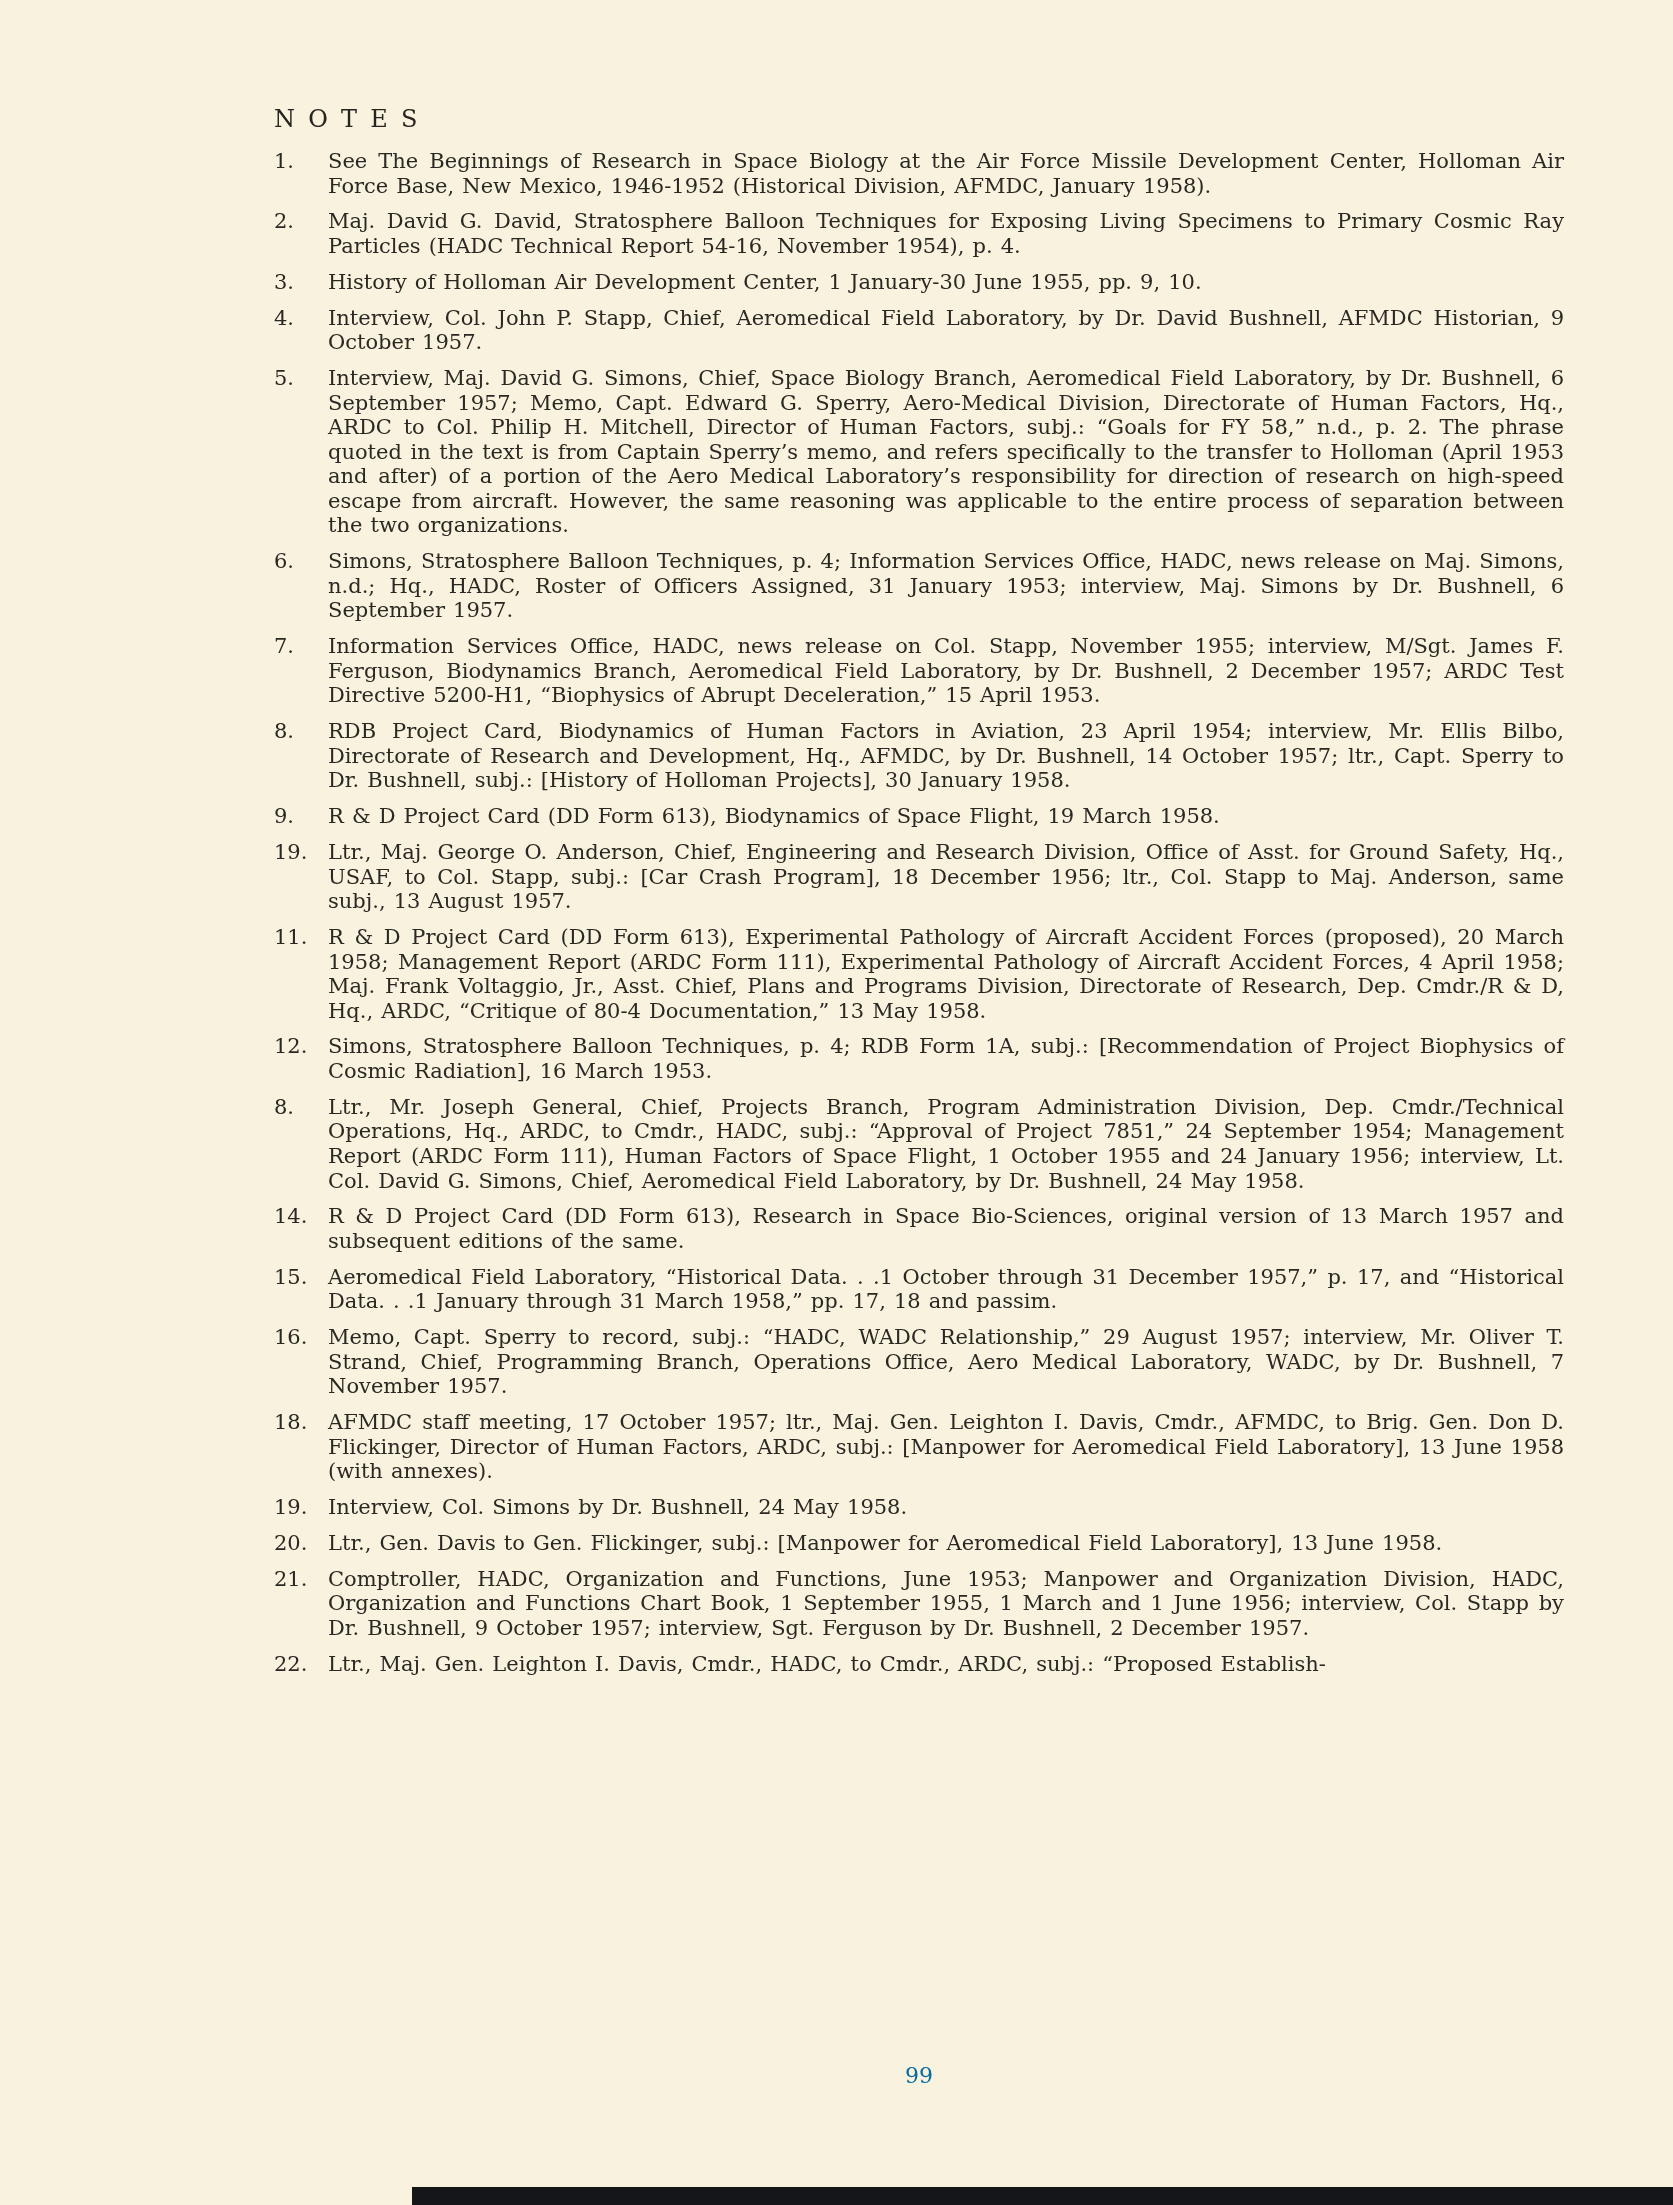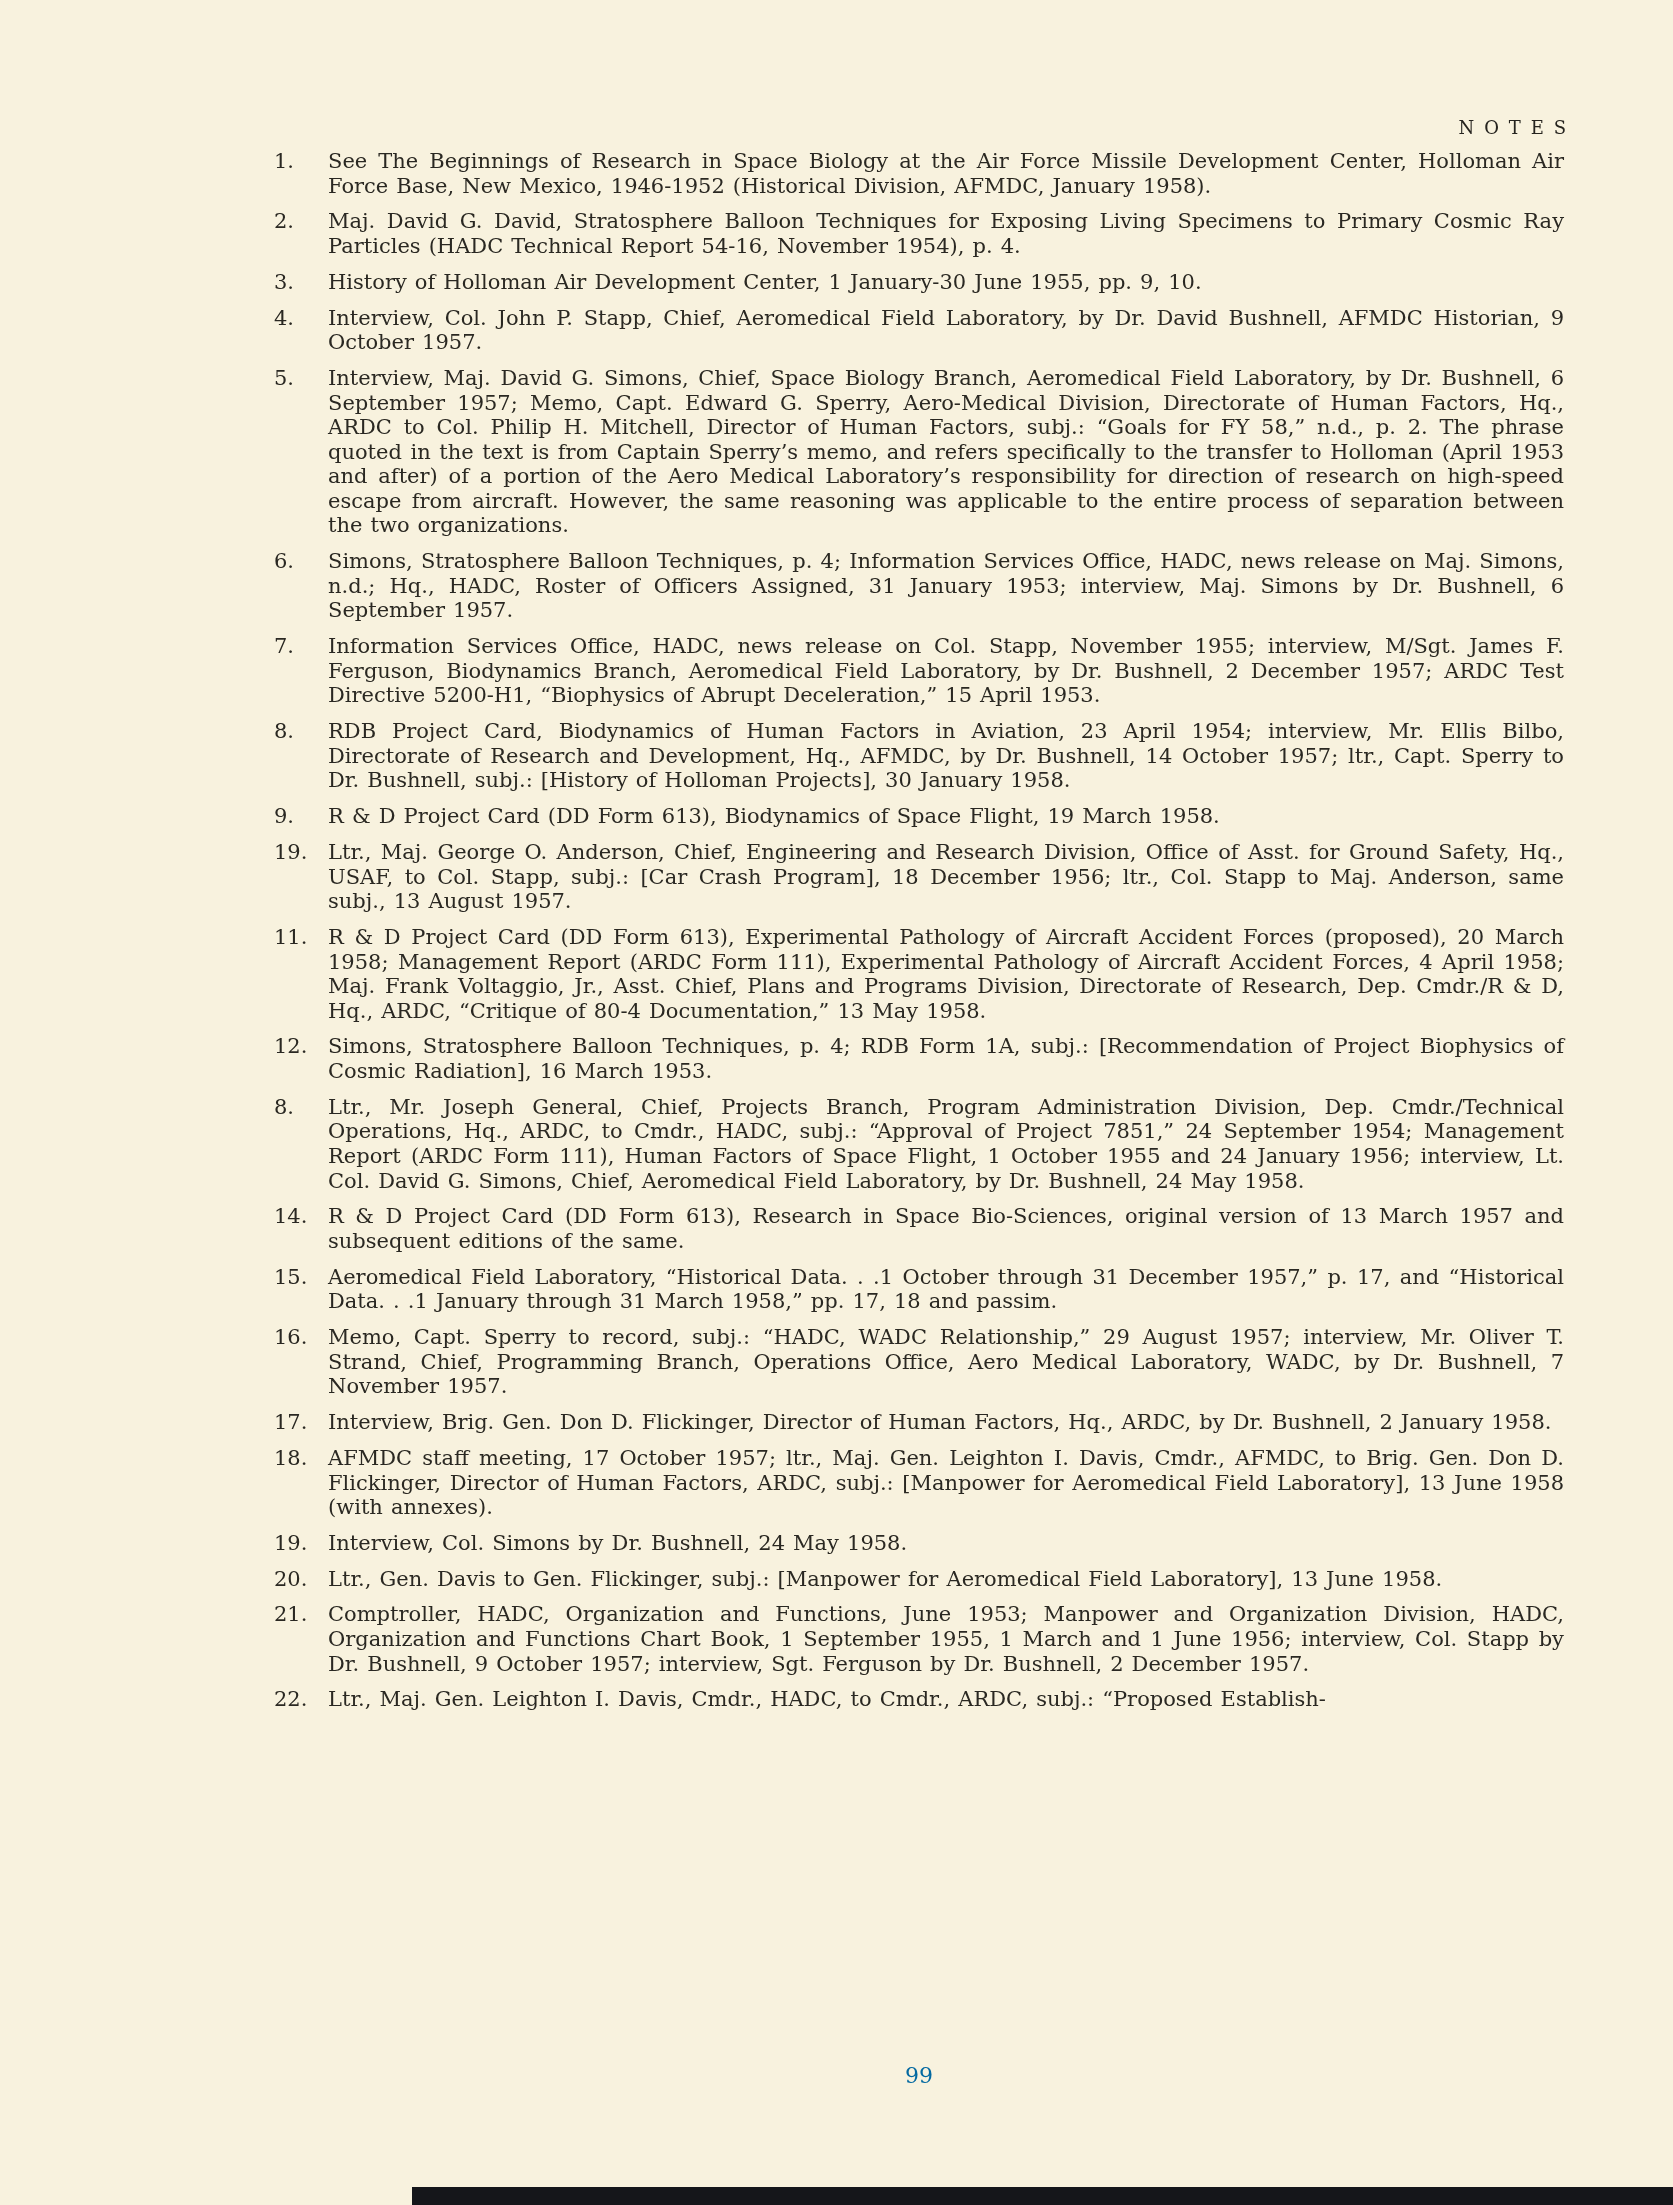--- a/index.html
+++ b/index.html
@@ -11,25 +11,25 @@
     color: #2a2822;
     position: relative;
     overflow: hidden;
   }
   .page { position: absolute; inset: 0; }
   .title {
     position: absolute;
     top: 105px;
     left: 274px;
     width: 1290px;
-    text-align: right;
-    font-size: 18px;
+    text-align: left;
+    font-size: 24px;
     font-weight: normal;
     letter-spacing: 0.55em;
-    margin: 12px;
+    margin: 0;
     color: #26241f;
   }
   .notes {
     position: absolute;
     top: 149px;
     left: 274px;
     width: 1290px;
   }
   .note {
     display: flex;
@@ -129,24 +129,20 @@
       </div>
       <div class="note">
         <div class="note-num">15.</div>
         <div class="note-body"><span>Aeromedical Field Laboratory, “Historical Data. . .1 October through 31 December 1957,” p. 17, and “Historical Data. . .1 January through 31 March 1958,” pp. 17, 18 and </span><span class="b">passim.</span></div>
       </div>
       <div class="note">
         <div class="note-num">16.</div>
         <div class="note-body"><span>Memo, Capt. Sperry to record, subj.: “HADC, WADC Relationship,” 29 August 1957; interview, Mr. Oliver T. Strand, Chief, Programming Branch, Operations Office, Aero Medical Laboratory, WADC, by Dr. Bushnell, 7 November 1957.</span></div>
       </div>
       <div class="note">
-        <div class="note-num">17.</div>
-        <div class="note-body"><span>Interview, Brig. Gen. Don D. Flickinger, Director of Human Factors, Hq., ARDC, by Dr. Bushnell, 2 January 1958.</span></div>
-      </div>
-      <div class="note">
         <div class="note-num">18.</div>
         <div class="note-body"><span>AFMDC staff meeting, 17 October 1957; ltr., Maj. Gen. Leighton I. Davis, Cmdr., AFMDC, to Brig. Gen. Don D. Flickinger, Director of Human Factors, ARDC, subj.: [Manpower for Aeromedical Field Laboratory], 13 June 1958 (with annexes).</span></div>
       </div>
       <div class="note">
         <div class="note-num">19.</div>
         <div class="note-body"><span>Interview, Col. Simons by Dr. Bushnell, 24 May 1958.</span></div>
       </div>
       <div class="note">
         <div class="note-num">20.</div>
         <div class="note-body"><span>Ltr., Gen. Davis to Gen. Flickinger, subj.: [Manpower for Aeromedical Field Laboratory], 13 June 1958.</span></div>

